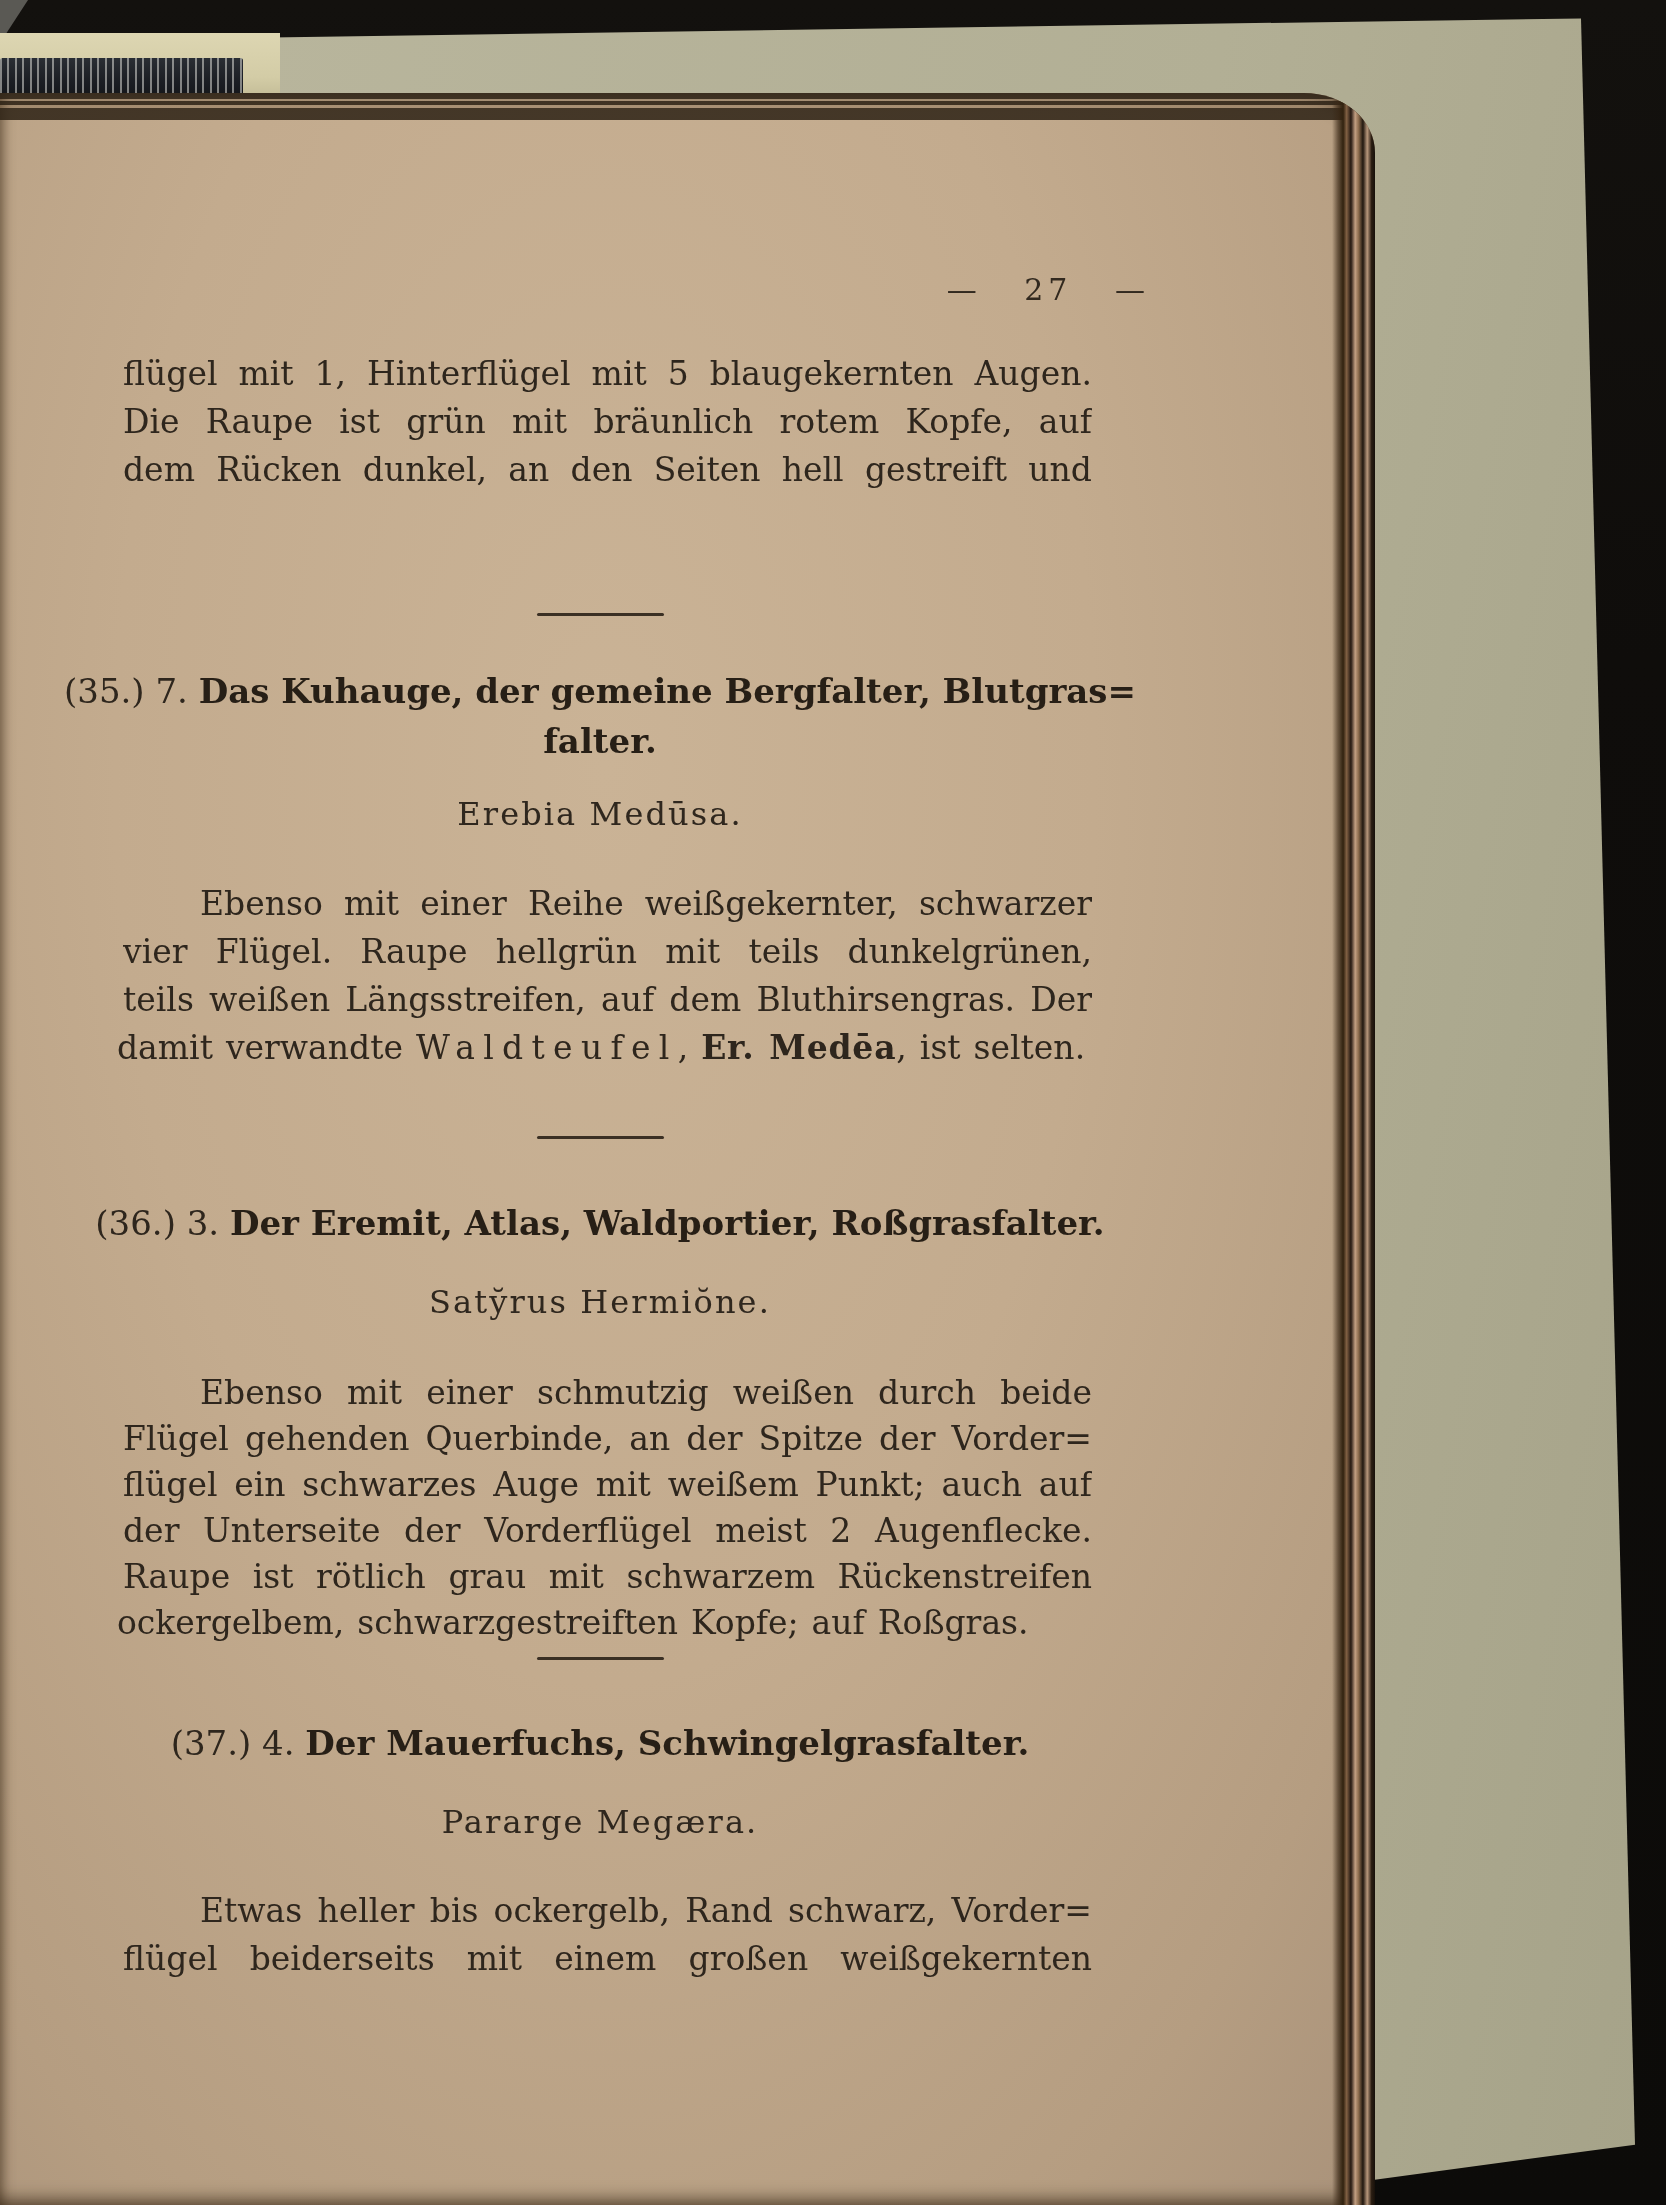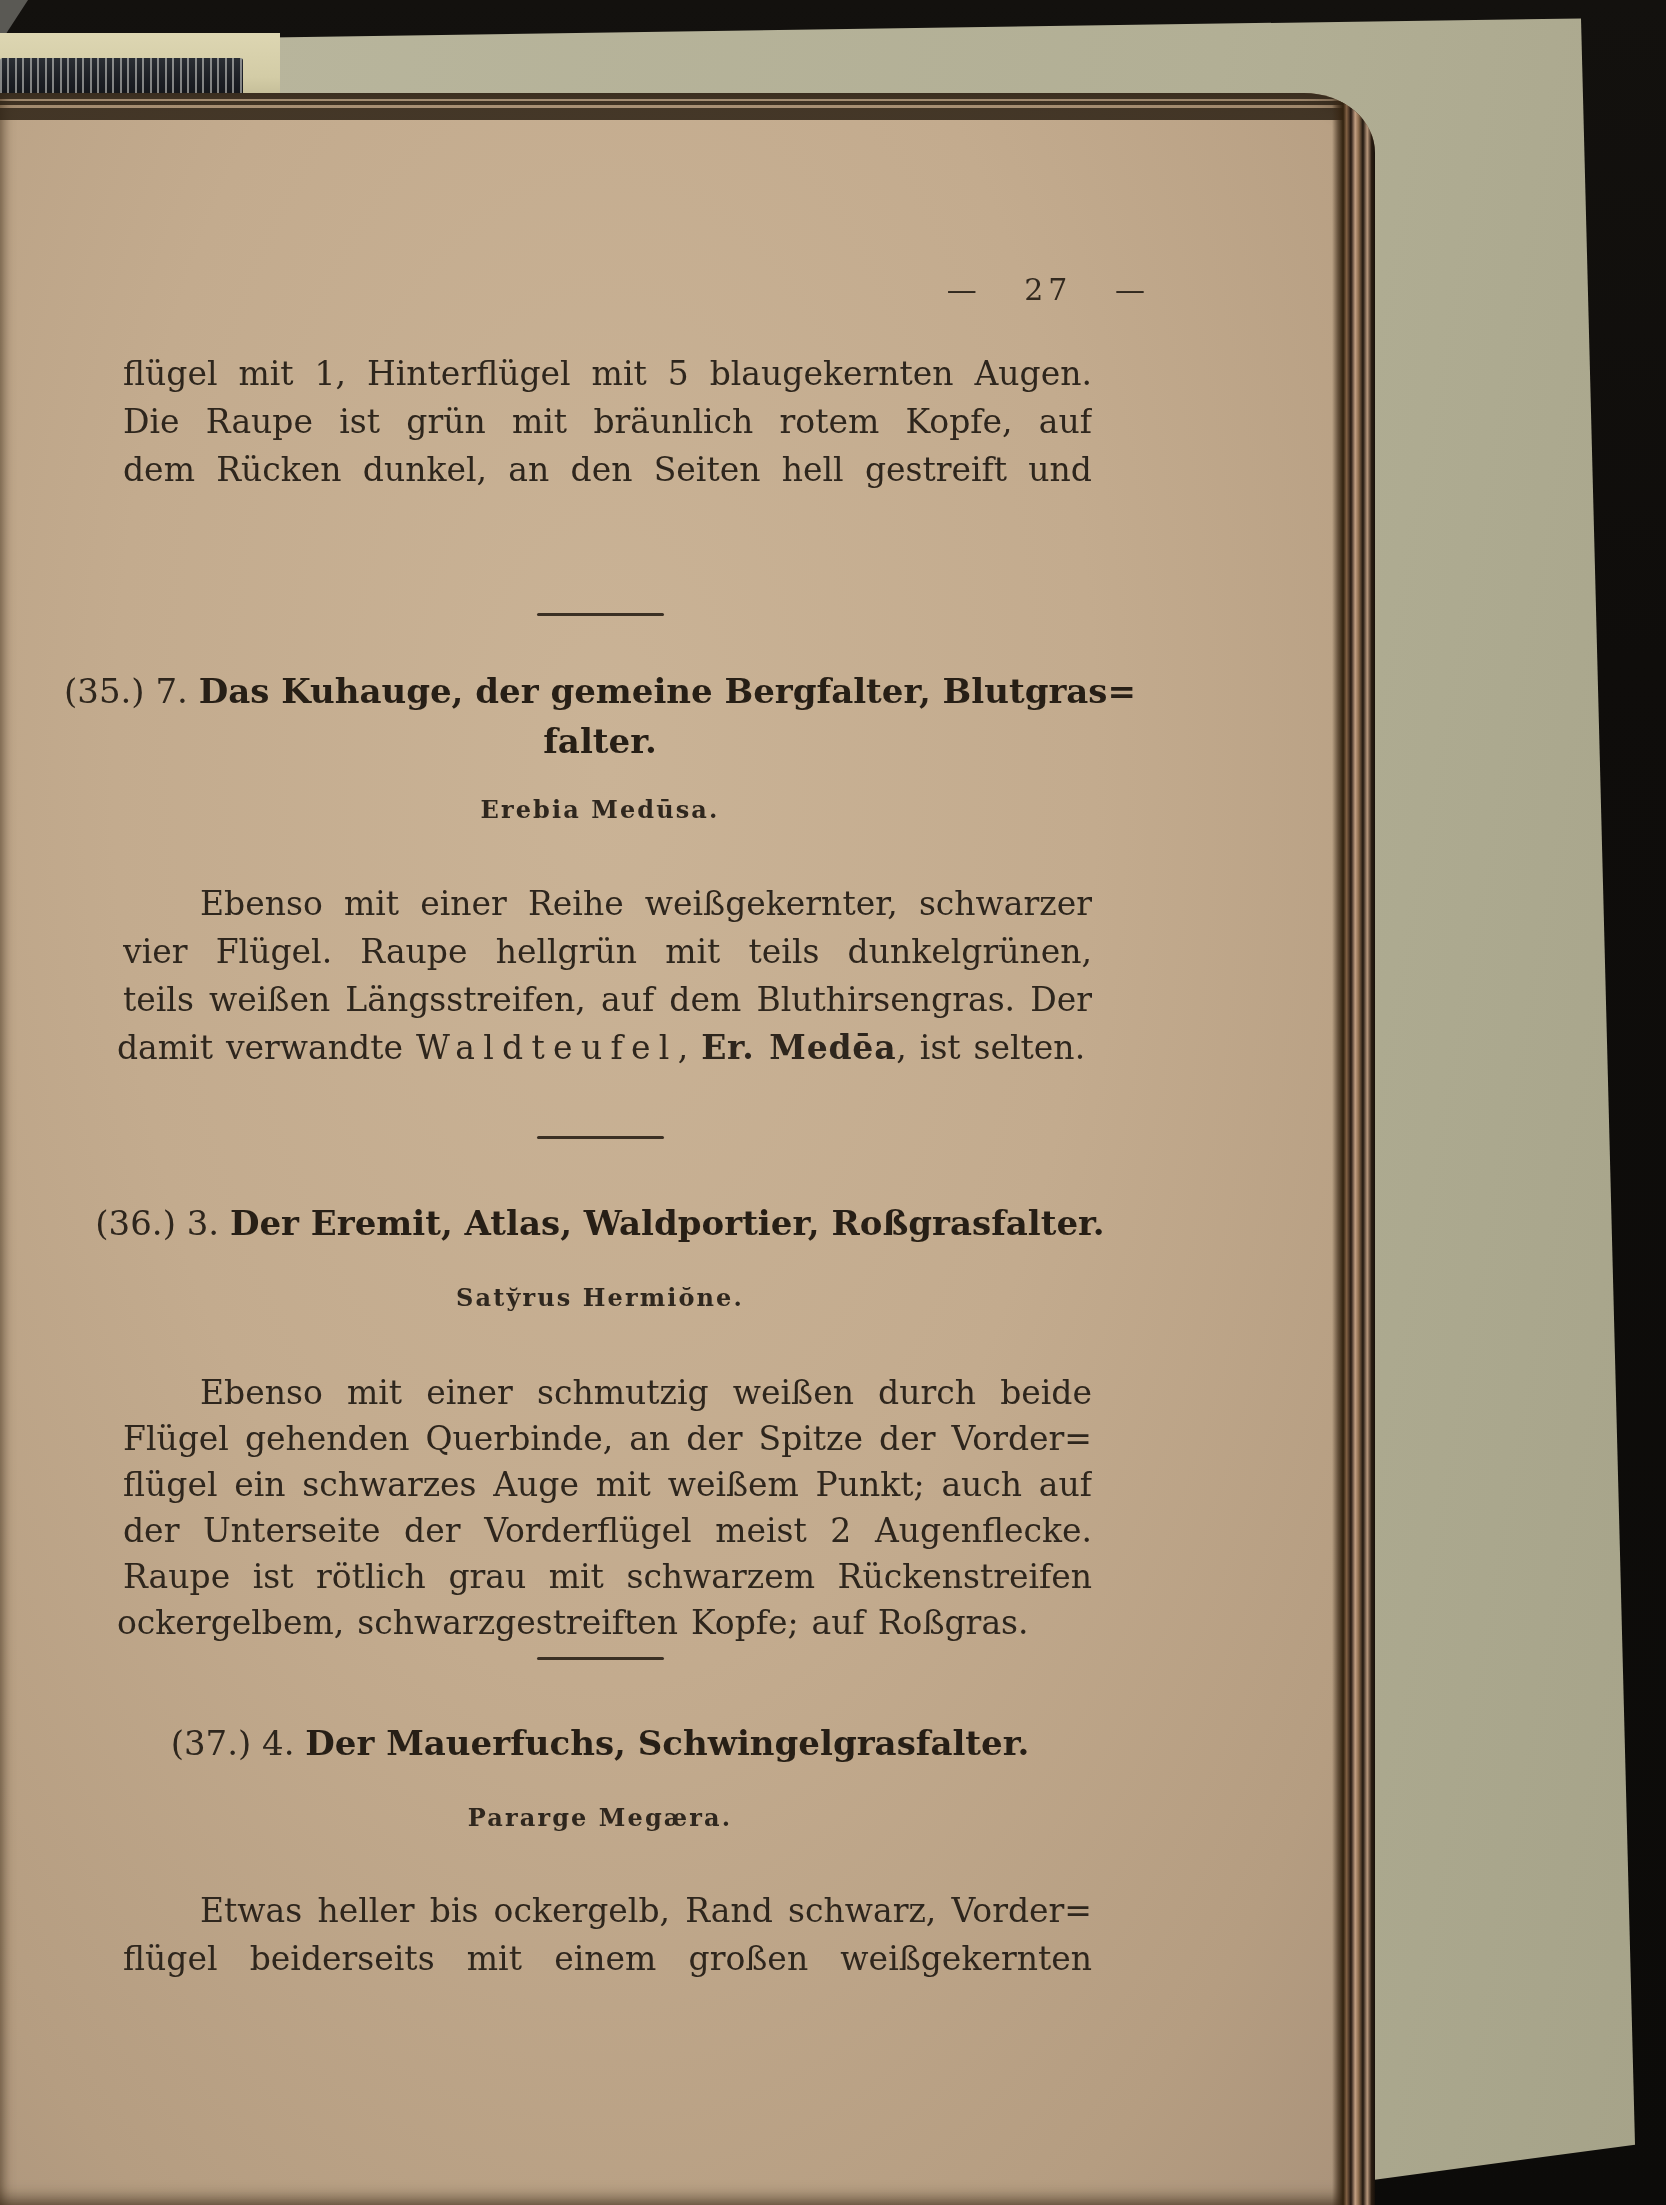--- a/index.html
+++ b/index.html
@@ -72,21 +72,21 @@
   .sec{position:absolute;}
   .sec.para{left:117px;width:975px;}
   .sec.center{left:50px;width:1100px;text-align:center;}
   .pline{font-size:33px;overflow:hidden;word-spacing:2.5px;}
   .pline.just{text-align:justify;margin-left:6px;}
   .pline.just::after{content:"";display:inline-block;width:100%;}
   .sperr{letter-spacing:8.3px;}
   .antiqua{font-weight:bold;letter-spacing:0.8px;}
   .h-line{font-size:34px;font-weight:bold;color:#271f16;line-height:50px;}
   .h-line .prefix{font-weight:normal;color:#2e261d;}
-  .species{font-size:24px;letter-spacing:2.1px;color:#2f271e;font-weight:bold;}
+  .species{font-size:32px;letter-spacing:2.1px;color:#2f271e;}
   .rule{width:127px;height:3.3px;background:#3b3024;margin:0 auto;border-radius:1.7px;}
 </style>
 </head>
 <body>
 
 <div class="scene">
   <div class="corner-wedge"></div>
   <div class="endpaper"></div>
   <div class="top-strip"></div>
   <div class="headband"></div>

